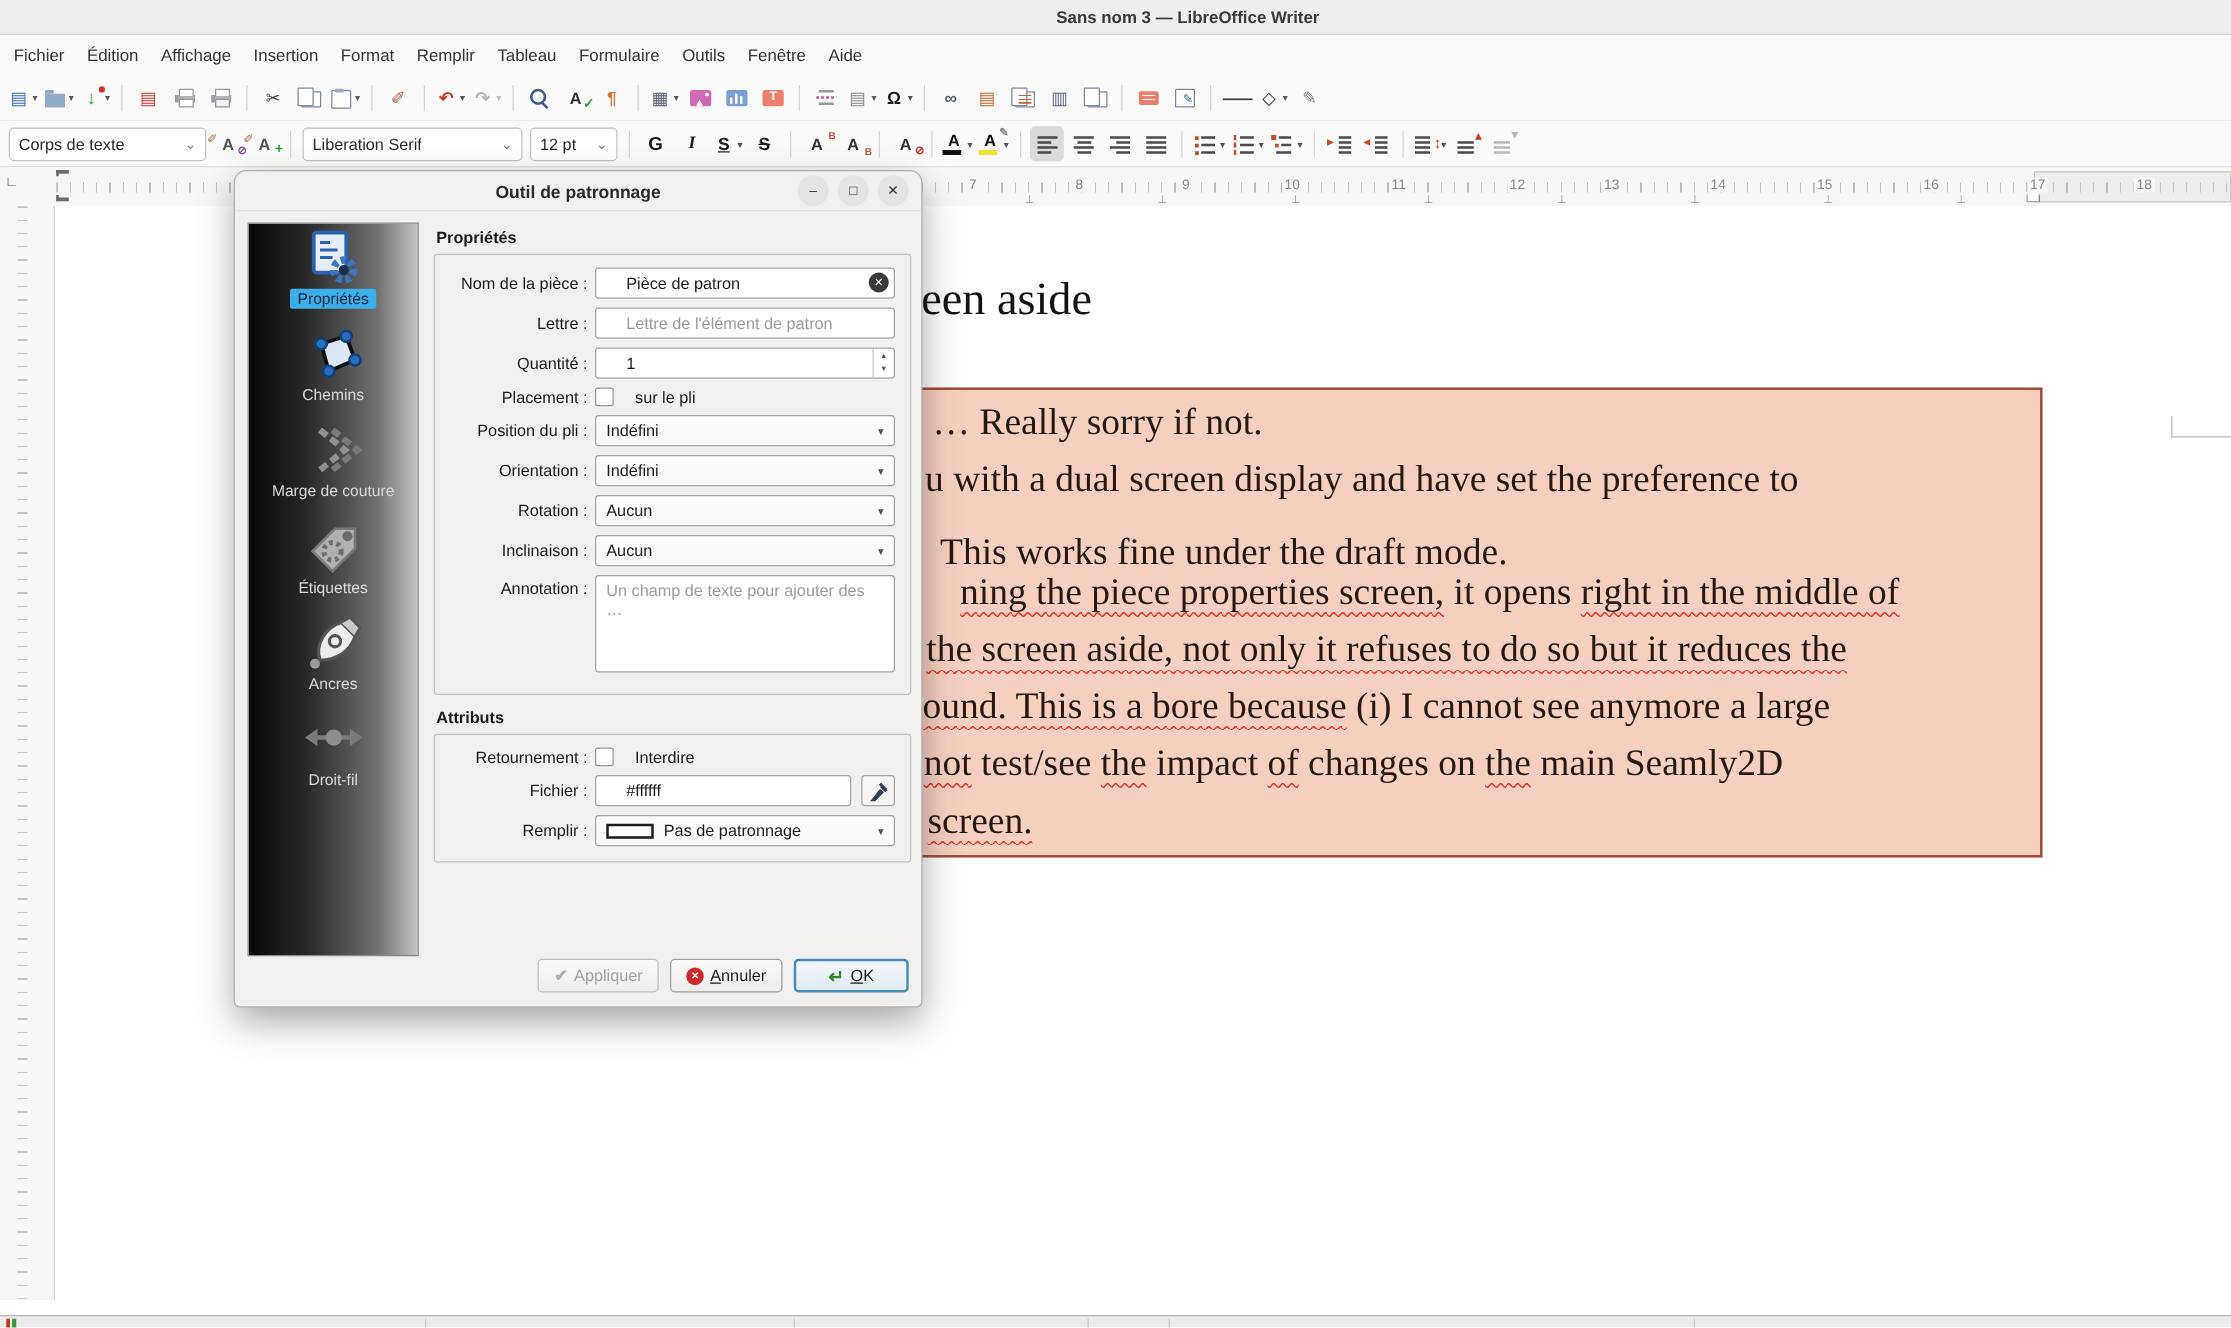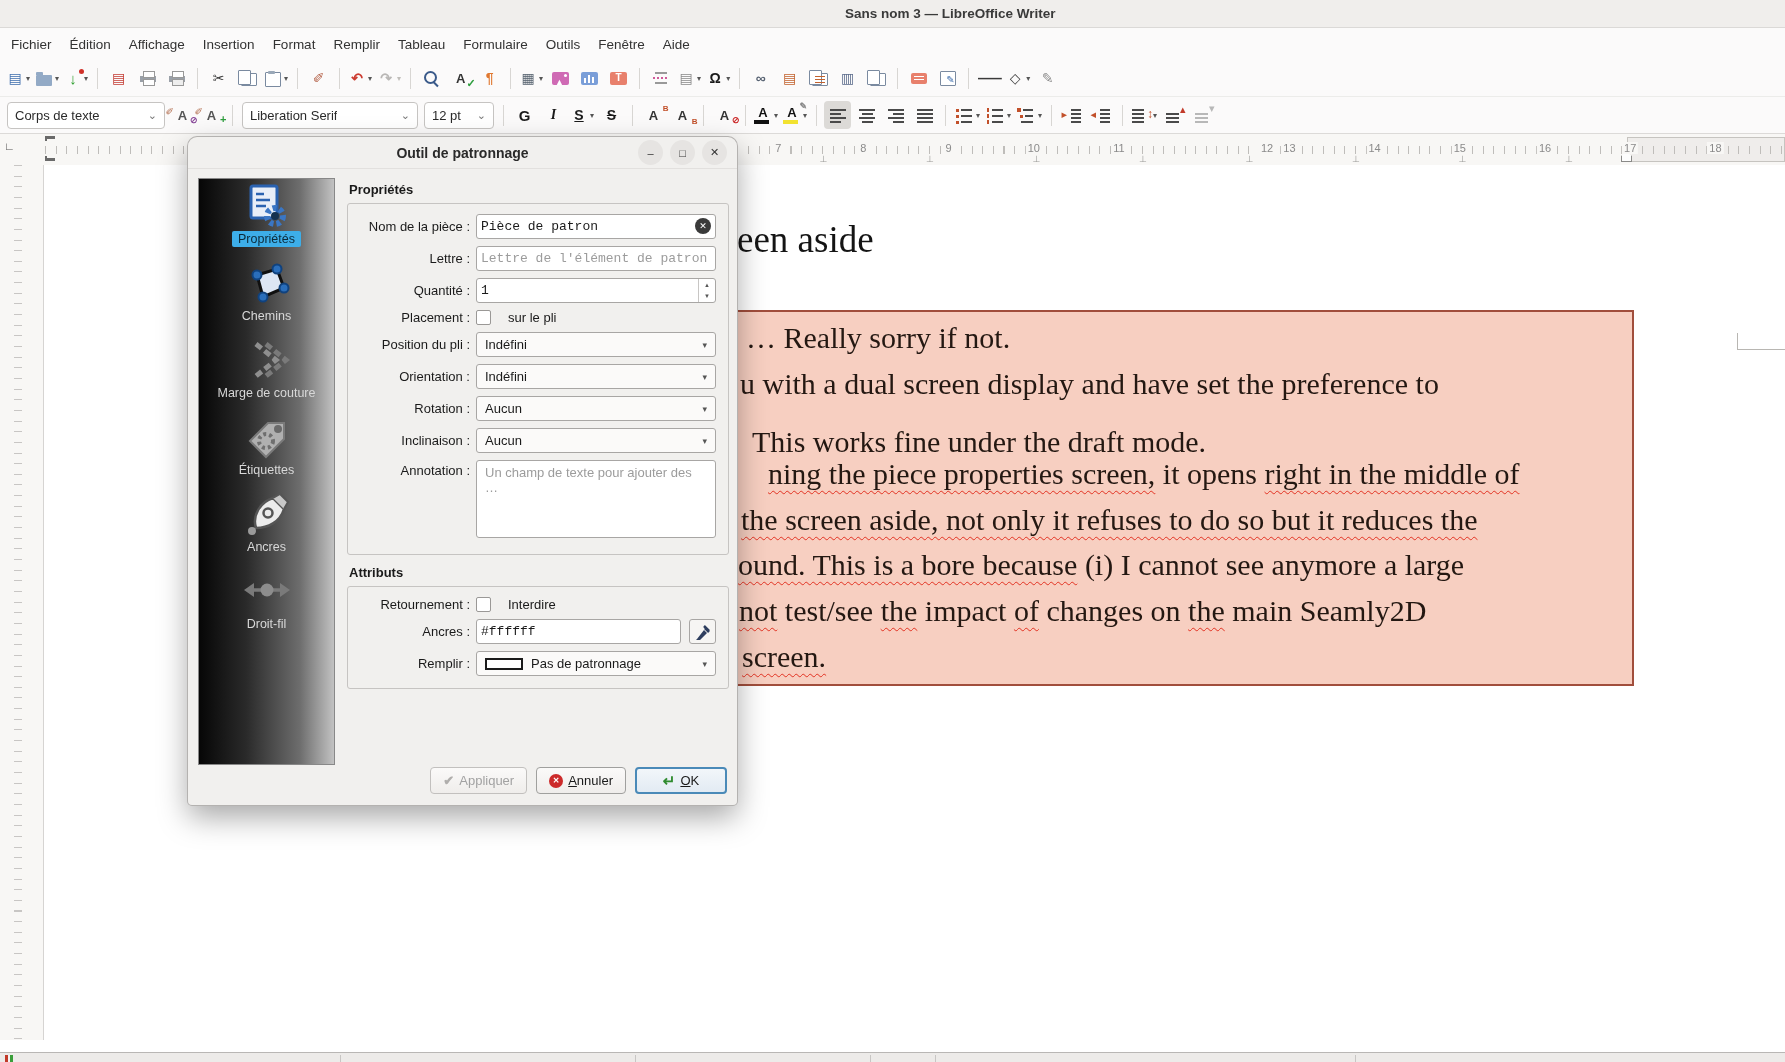--- a/index.html
+++ b/index.html
@@ -247,22 +247,22 @@
   .grp-label { font-size:13px; font-weight:bold; color:#1a1a1a; margin:0 0 6px 2px; }
   .grp-box { border:1px solid #c6c4c2; border-radius:3px; padding:10px 12px 10px 8px;
     margin-bottom:10px; }
   .frow { display:flex; align-items:center; margin-bottom:7px; }
   .frow:last-child { margin-bottom:2px; }
   .frow .flabel { width:120px; text-align:right; font-size:13px; color:#1a1a1a;
     padding-right:6px; flex:none; }
   .frow.top .flabel { align-self:flex-start; padding-top:3px; }
   .fctrl { flex:1; position:relative; }
   .tinput { width:100%; height:25px; border:1px solid #a8a6a4; border-radius:3px;
-    background:#fff; font-family:Liberation Mono, monospace; font-size:13px;
-    color:#1a1a1a; padding:0 24px 0 4px; }
+    background:#fff; font-family:Liberation Sans, sans-serif; font-size:13px;
+    color:#1a1a1a; padding:0 24px 0 24px; }
   .tinput.noclear { padding-right:8px; }
   .tinput::placeholder { color:#9c9c9c; }
   .clear-btn { position:absolute; right:5px; top:4px; width:16px; height:16px;
     border-radius:50%; background:#3a3a3a; color:#fff; font-size:9px;
     display:flex; align-items:center; justify-content:center; }
   .spin { position:absolute; right:1px; top:1px; width:17px; height:23px;
     border-left:1px solid #c8c6c4; display:flex; flex-direction:column; }
   .spin span { flex:1; display:flex; align-items:center; justify-content:center;
     font-size:6px; color:#555; }
   .combo { height:25px; border:1px solid #a8a6a4; border-radius:3px;
@@ -550,21 +550,21 @@
       <span class="rnum" style="left: 352.2px;">2</span>
       <span class="rnum" style="left: 437.4px;">3</span>
       <span class="rnum" style="left: 522.6px;">4</span>
       <span class="rnum" style="left: 607.8px;">5</span>
       <span class="rnum" style="left: 693px;">6</span>
       <span class="rnum" style="left: 778.2px;">7</span>
       <span class="rnum" style="left: 863.4px;">8</span>
       <span class="rnum" style="left: 948.6px;">9</span>
       <span class="rnum" style="left: 1033.8px;">10</span>
       <span class="rnum" style="left: 1119px;">11</span>
-      <span class="rnum" style="left: 1267px;">12</span>
+      <span class="rnum" style="left: 1214px;">12</span>
       <span class="rnum" style="left: 1289.4px;">13</span>
       <span class="rnum" style="left: 1374.6px;">14</span>
       <span class="rnum" style="left: 1459.8px;">15</span>
       <span class="rnum" style="left: 1545px;">16</span>
       <span class="rnum" style="left: 1630.2px;">17</span>
       <span class="rnum" style="left: 1715.4px;">18</span>
       <span class="rtab" style="left: 287px;">⊥</span>
       <span class="rtab" style="left: 393.5px;">⊥</span>
       <span class="rtab" style="left: 500px;">⊥</span>
       <span class="rtab" style="left: 606.5px;">⊥</span>
@@ -749,21 +749,21 @@
       <div class="grp-label">Attributs</div>
       <div class="grp-box">
         <div class="frow">
           <span class="flabel">Retournement :</span>
           <span class="fctrl cbrow">
             <span class="cb"></span>
             <span class="cb-label">Interdire</span>
           </span>
         </div>
         <div class="frow">
-          <span class="flabel">Ancres :</span>
+          <span class="flabel">Fichier :</span>
           <span class="fctrl color-row">
             <span class="fctrl">
               <input class="tinput noclear" value="#ffffff" style="">
             </span>
             <span class="eyedrop">
               <svg width="20" height="20" viewBox="0 0 20 20">
                 <path d="M4 17 L11 8 L14 11 L7 18 L3 18 Z" fill="#2e3e5e"></path>
                 <path d="M12 6 L16 10 M11 4 l5 5" stroke="#2e3e5e" stroke-width="2.5"></path>
               </svg>
             </span>

